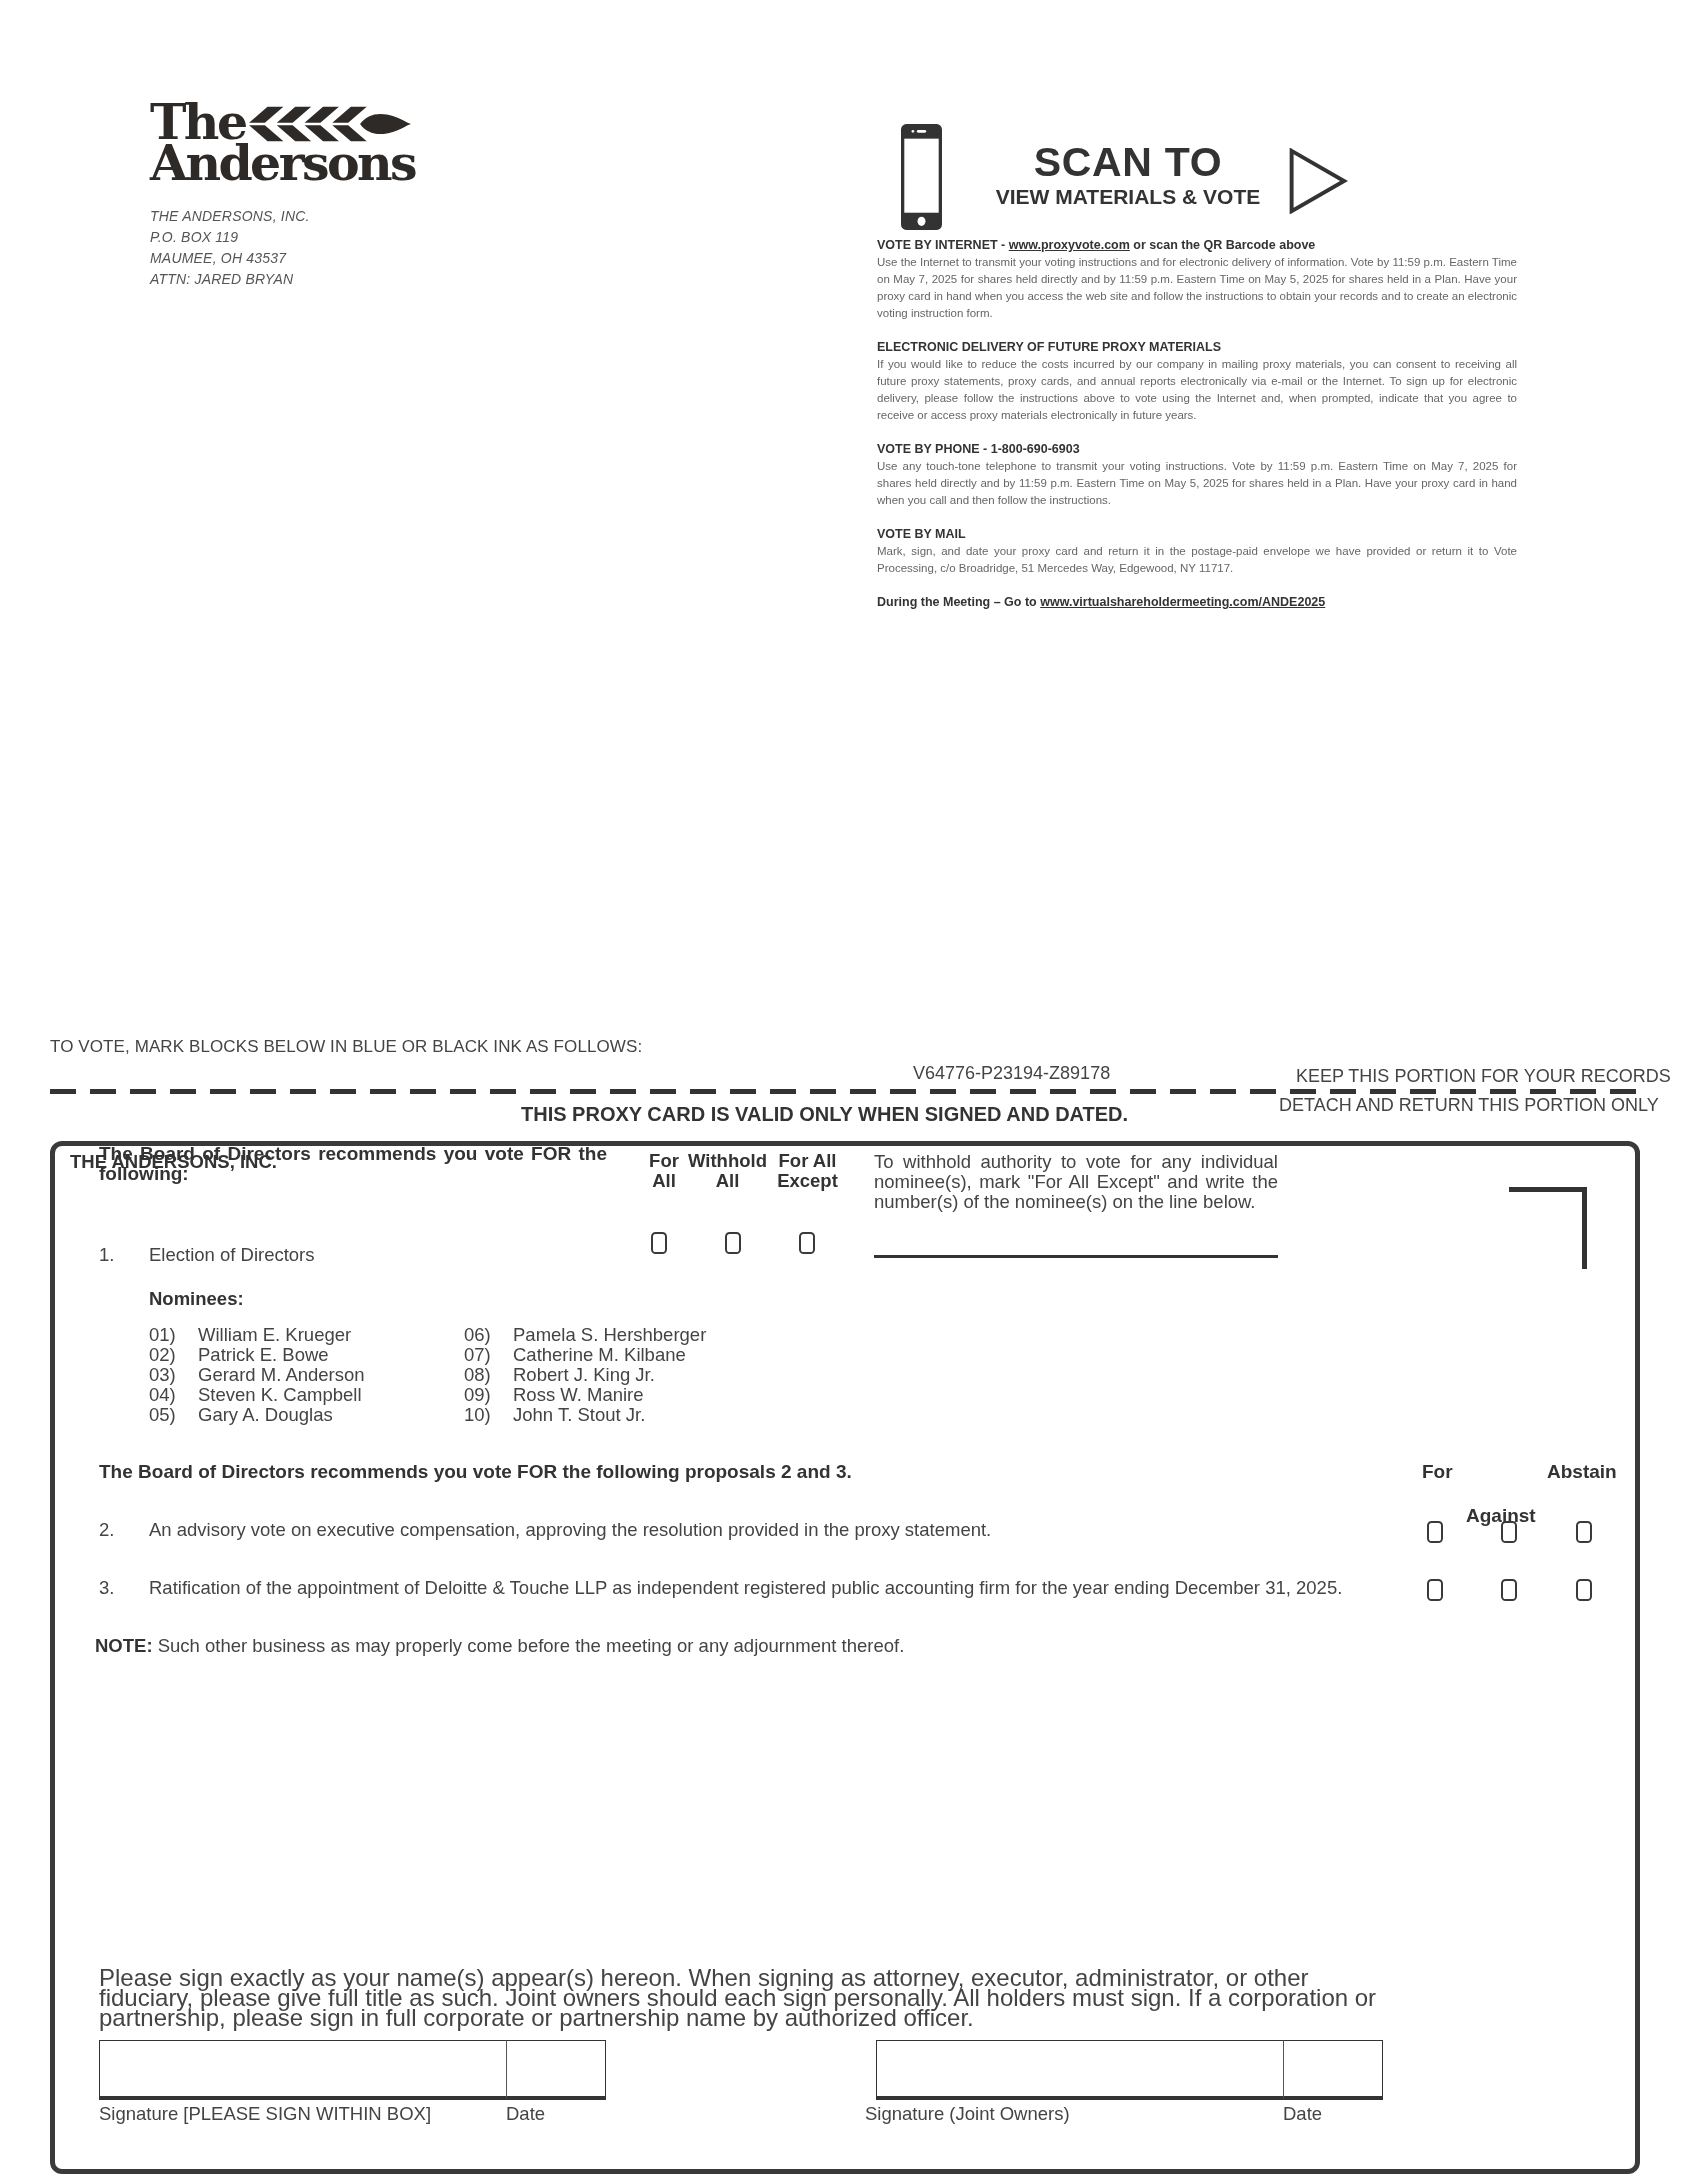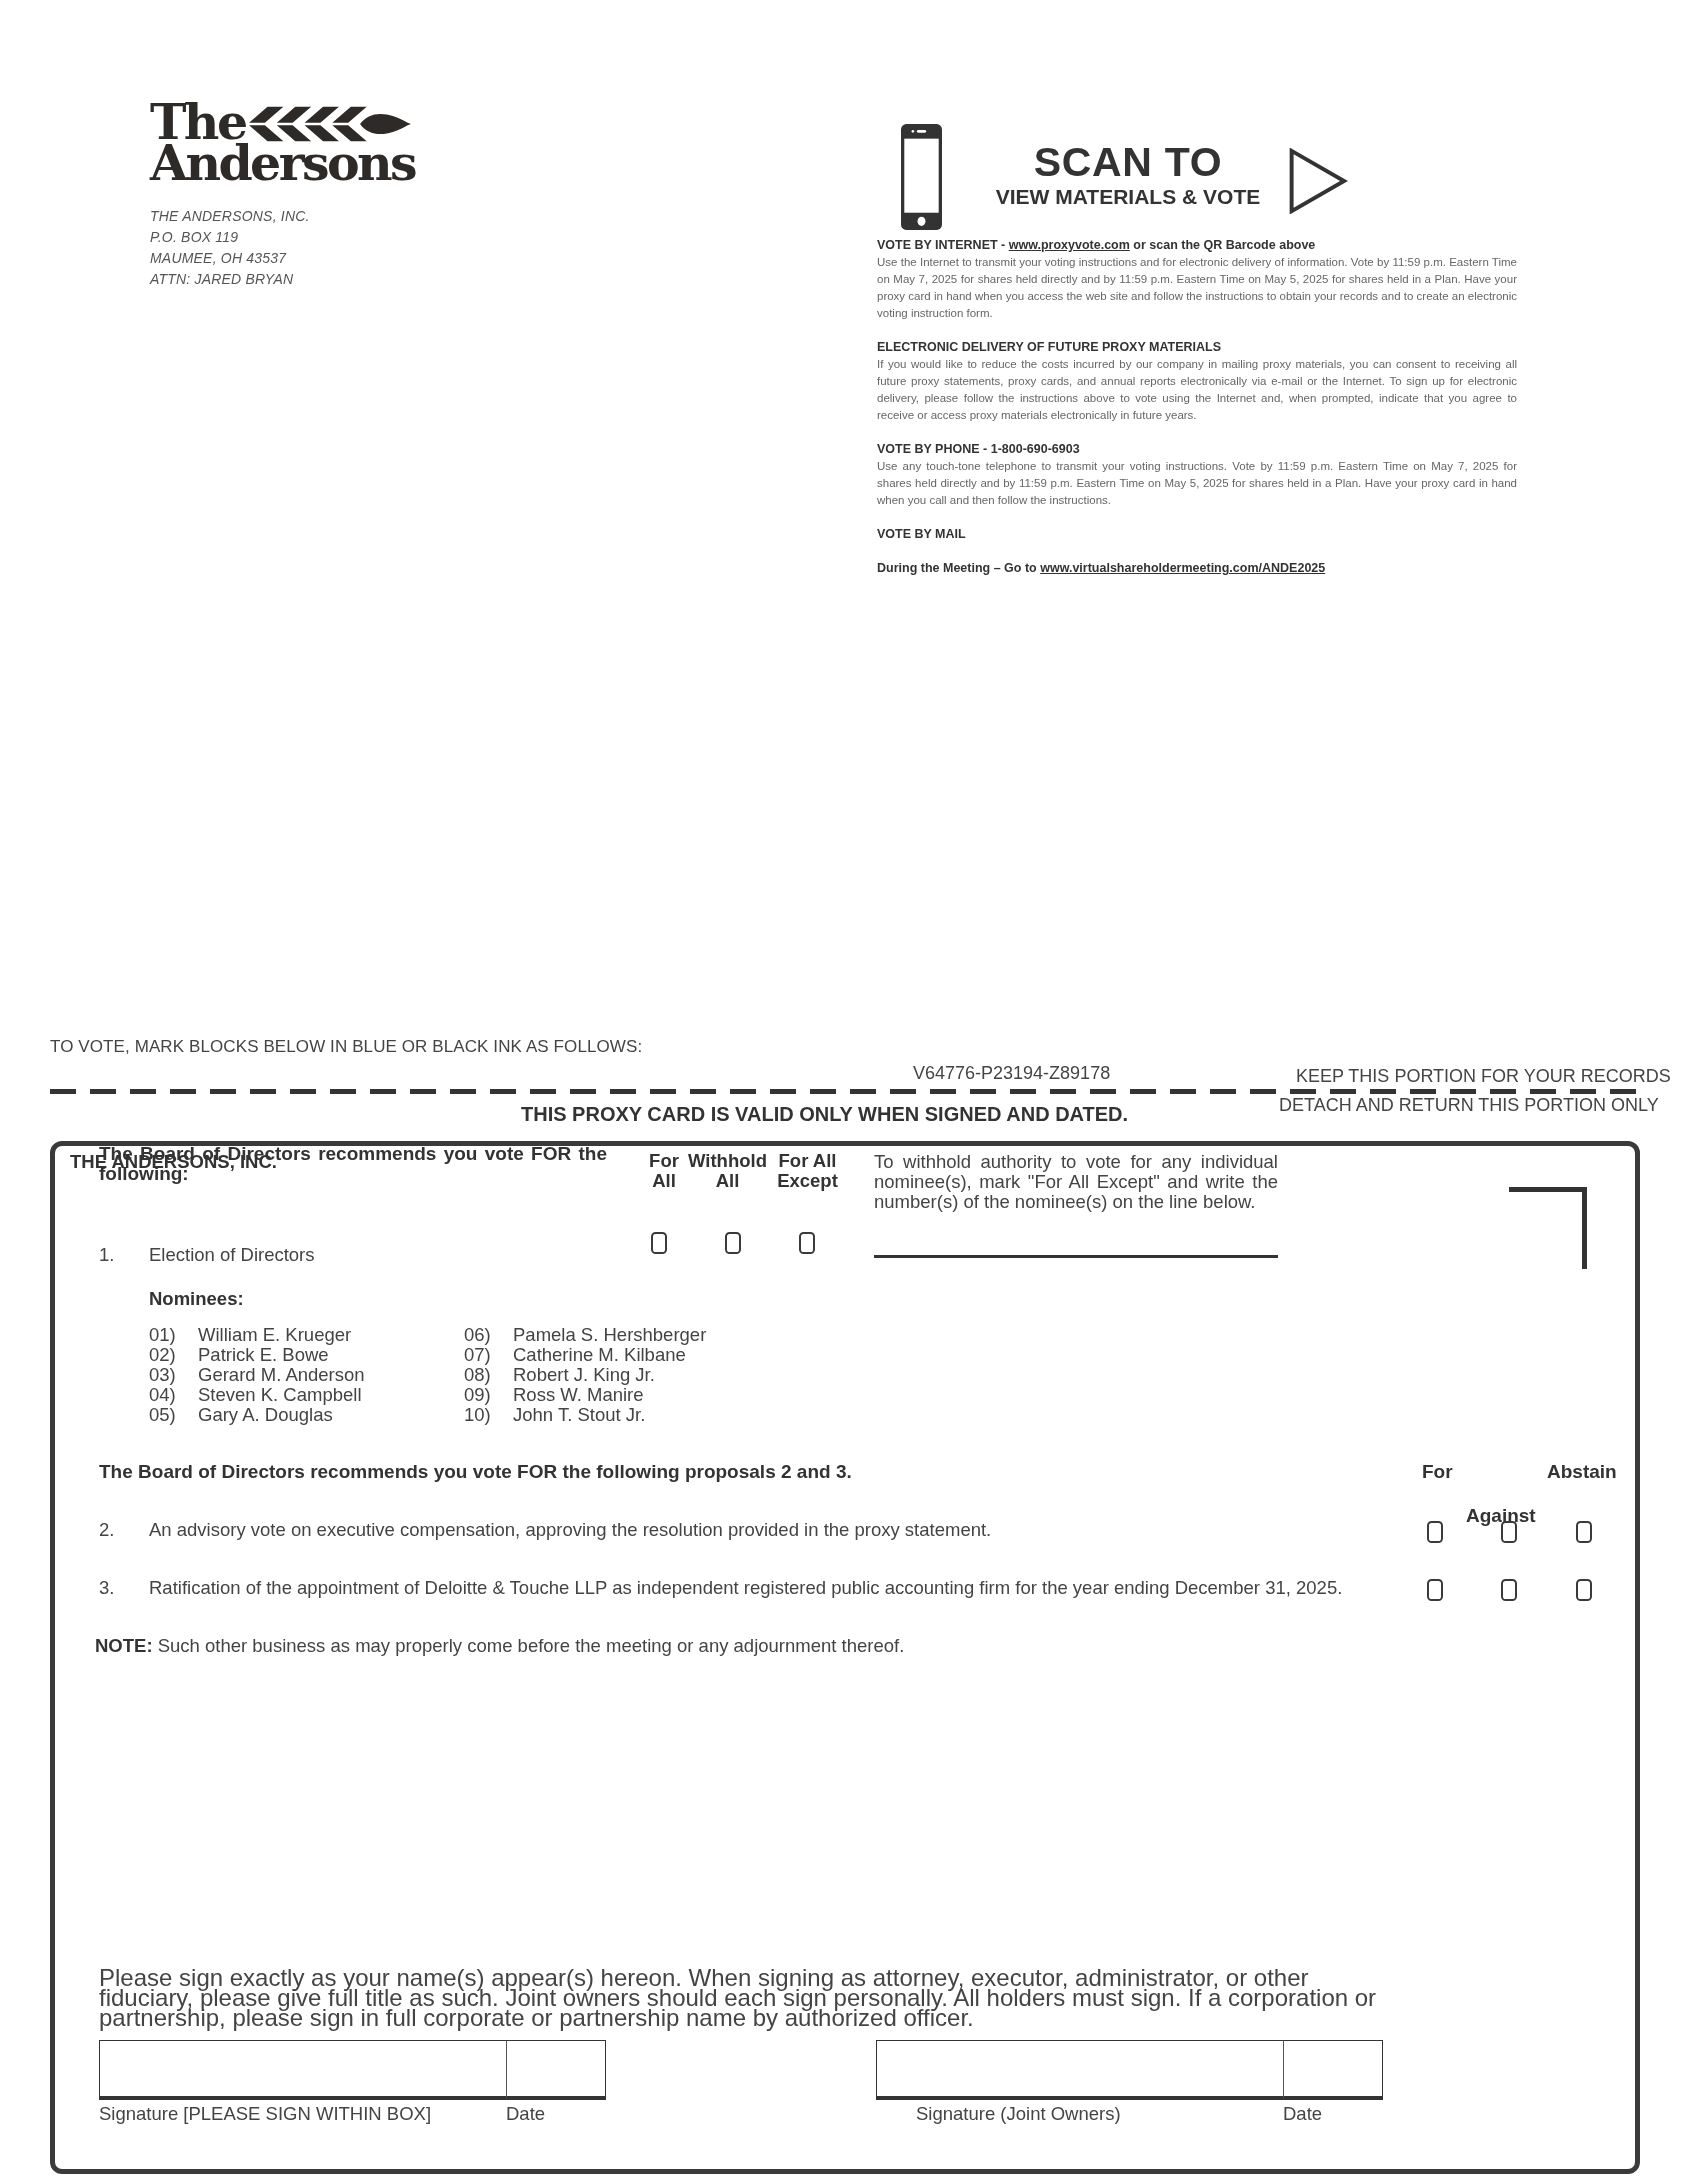--- a/index.html
+++ b/index.html
@@ -116,20 +116,21 @@
   <div class="inst-block">
     <div class="inst-head">ELECTRONIC DELIVERY OF FUTURE PROXY MATERIALS</div>
     <div>If you would like to reduce the costs incurred by our company in mailing proxy materials, you can consent to receiving all future proxy statements, proxy cards, and annual reports electronically via e-mail or the Internet. To sign up for electronic delivery, please follow the instructions above to vote using the Internet and, when prompted, indicate that you agree to receive or access proxy materials electronically in future years.</div>
   </div>
   <div class="inst-block">
     <div class="inst-head">VOTE BY PHONE - 1-800-690-6903</div>
     <div>Use any touch-tone telephone to transmit your voting instructions. Vote by 11:59 p.m. Eastern Time on May 7, 2025 for shares held directly and by 11:59 p.m. Eastern Time on May 5, 2025 for shares held in a Plan. Have your proxy card in hand when you call and then follow the instructions.</div>
   </div>
   <div class="inst-block">
     <div class="inst-head">VOTE BY MAIL</div>
+    <div>Mark, sign, and date your proxy card and return it in the postage-paid envelope we have provided or return it to Vote Processing, c/o Broadridge, 51 Mercedes Way, Edgewood, NY 11717.</div>
   </div>
   <div class="inst-block">
     <div class="inst-head">
       <span>During the Meeting – Go to </span><span class="link">www.virtualshareholdermeeting.com/ANDE2025</span>
     </div>
   </div>
 </div>
 
 <div class="abs to-vote">TO VOTE, MARK BLOCKS BELOW IN BLUE OR BLACK INK AS FOLLOWS:</div>
 <div class="abs control-no">V64776-P23194-Z89178</div>
@@ -205,15 +206,15 @@
 
 <div class="abs sign-note">Please sign exactly as your name(s) appear(s) hereon. When signing as attorney, executor, administrator, or other fiduciary, please give full title as such. Joint owners should each sign personally. All holders must sign. If a corporation or partnership, please sign in full corporate or partnership name by authorized officer.</div>
 
 <div class="abs sigbox" style="left:99px; top:2040px; width:408px; height:60px;"></div>
 <div class="abs sigbox sigbox-div" style="left:506px; top:2040px; width:100px; height:60px; border-left:0.7px solid #555;"></div>
 <div class="abs sig-label" style="left:99px; top:2103px;">Signature [PLEASE SIGN WITHIN BOX]</div>
 <div class="abs sig-label" style="left:506px; top:2103px;">Date</div>
 
 <div class="abs sigbox" style="left:876px; top:2040px; width:408px; height:60px;"></div>
 <div class="abs sigbox sigbox-div" style="left:1283px; top:2040px; width:100px; height:60px; border-left:0.7px solid #555;"></div>
-<div class="abs sig-label" style="left:916px; top:2103px;text-align:right;">Signature (Joint Owners)</div>
+<div class="abs sig-label" style="left:865px; top:2103px;text-align:right;">Signature (Joint Owners)</div>
 <div class="abs sig-label" style="left:1283px; top:2103px;">Date</div>
 
 
 </body></html>

